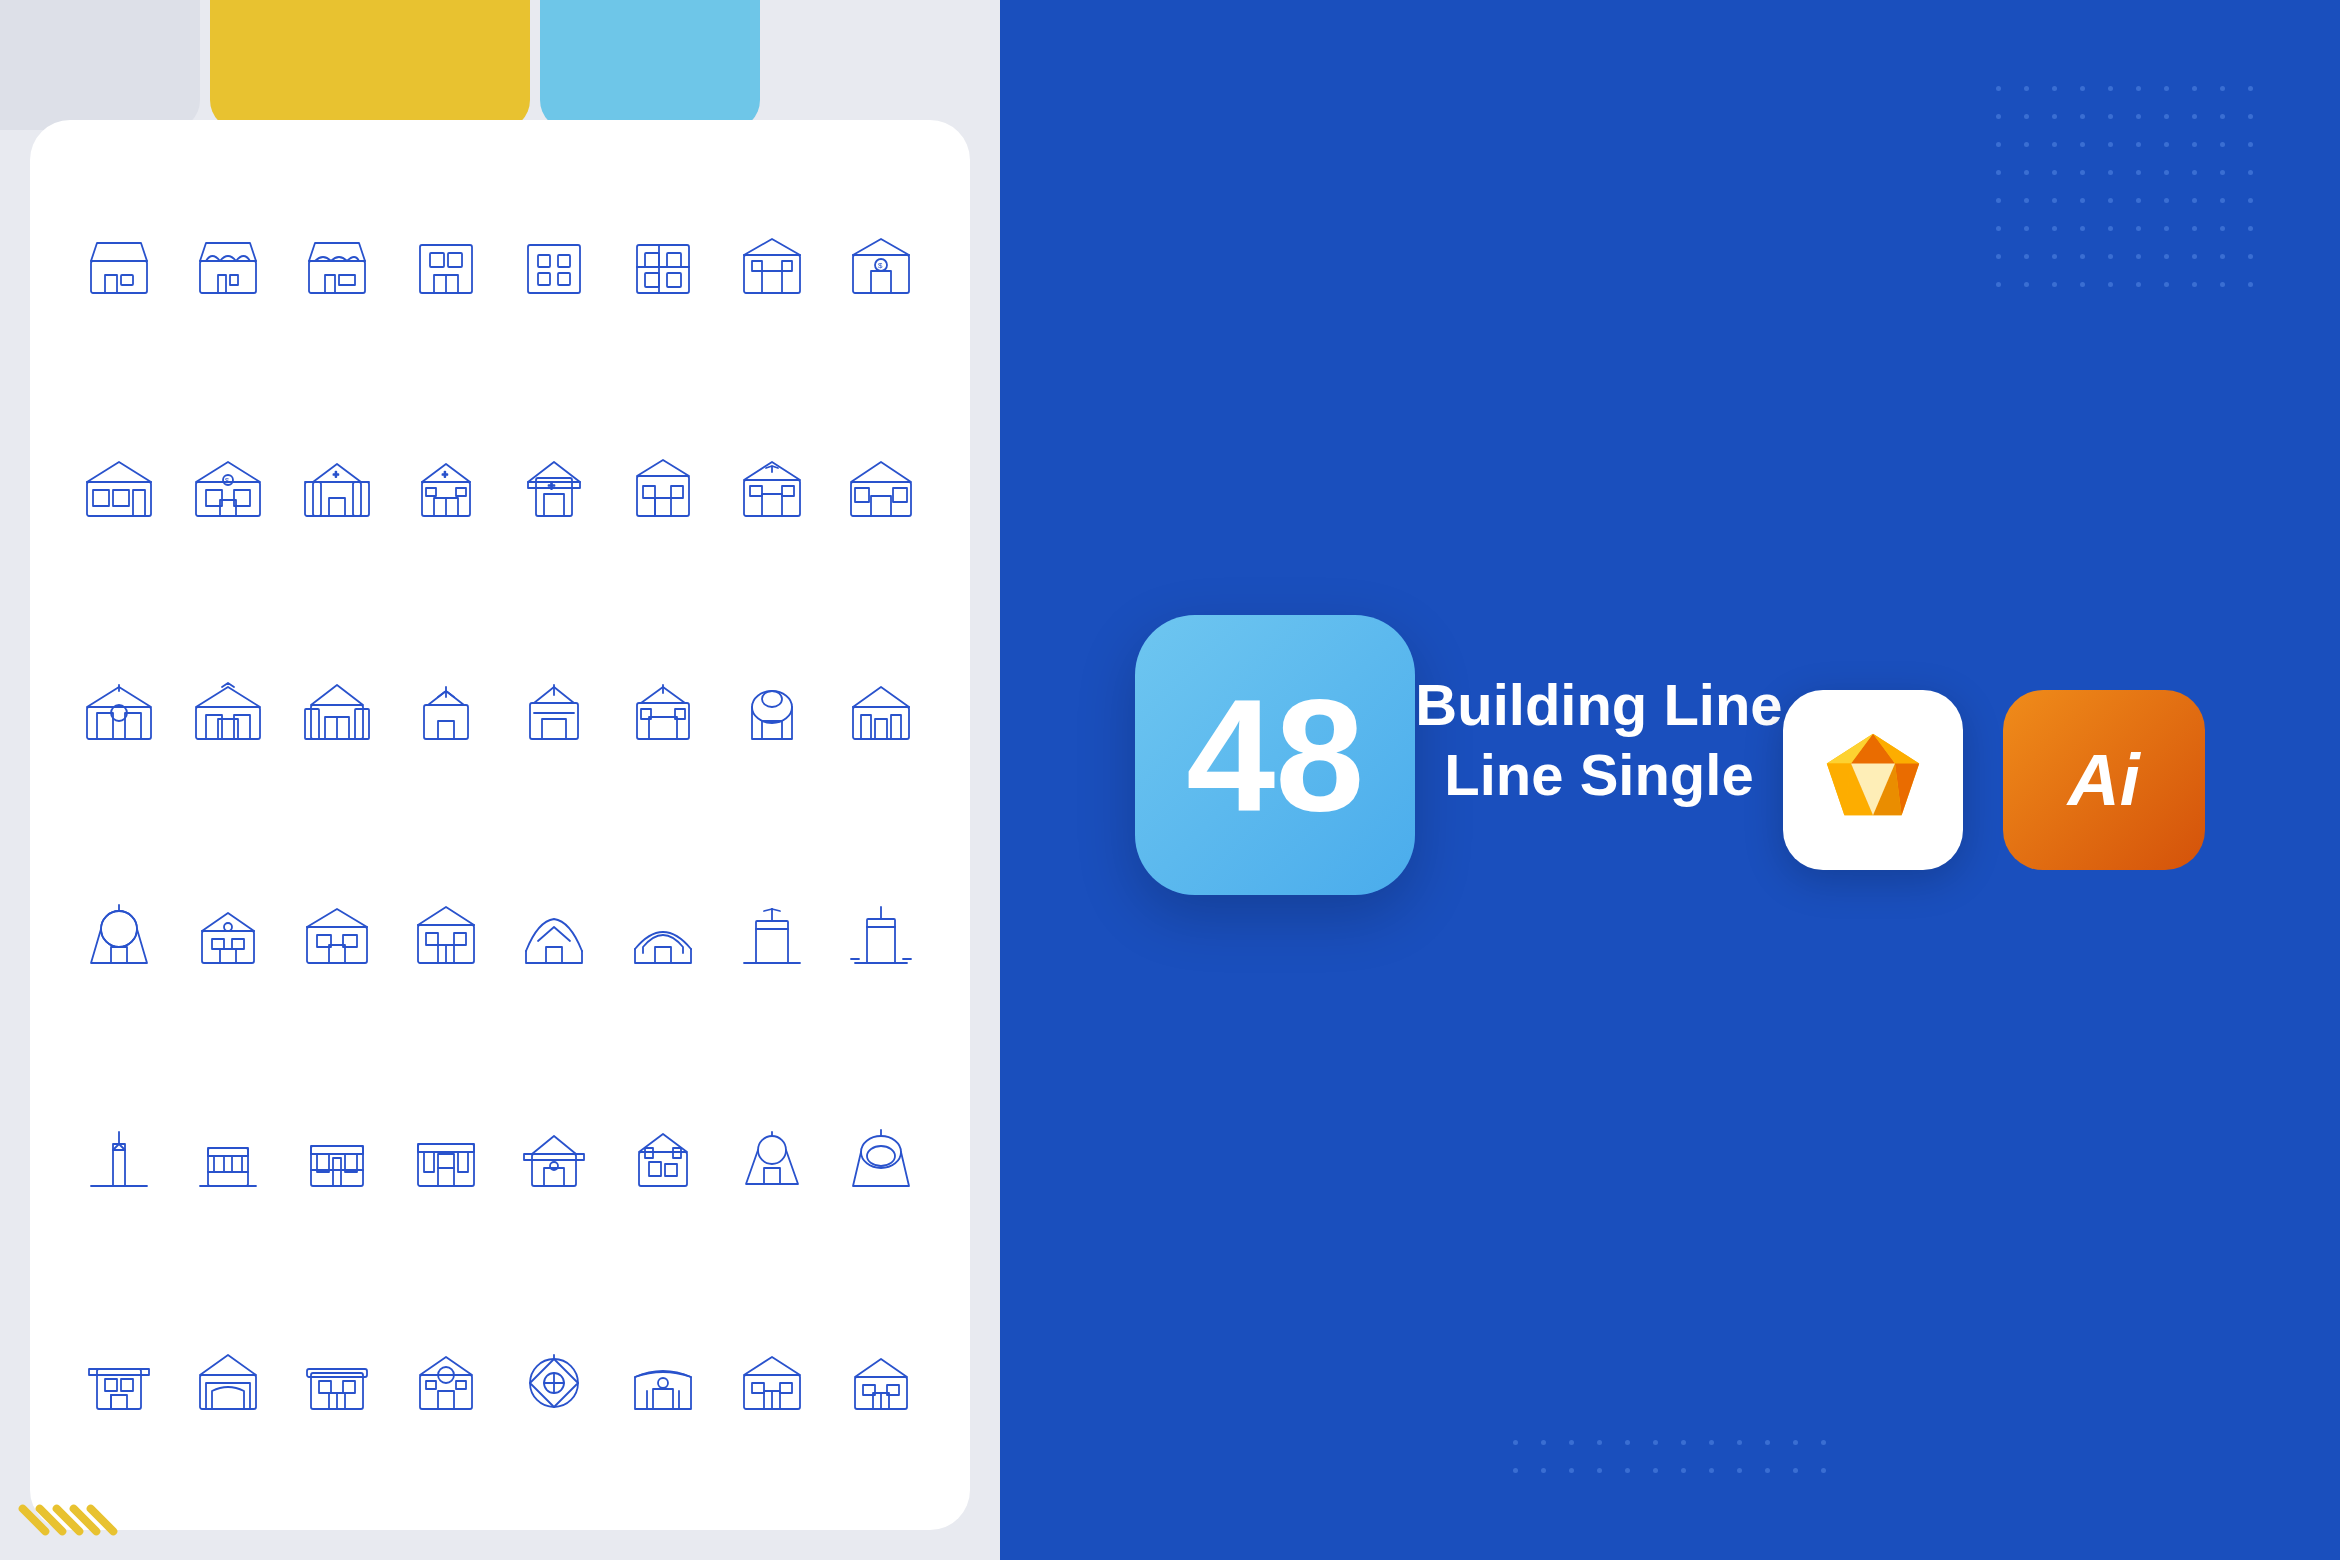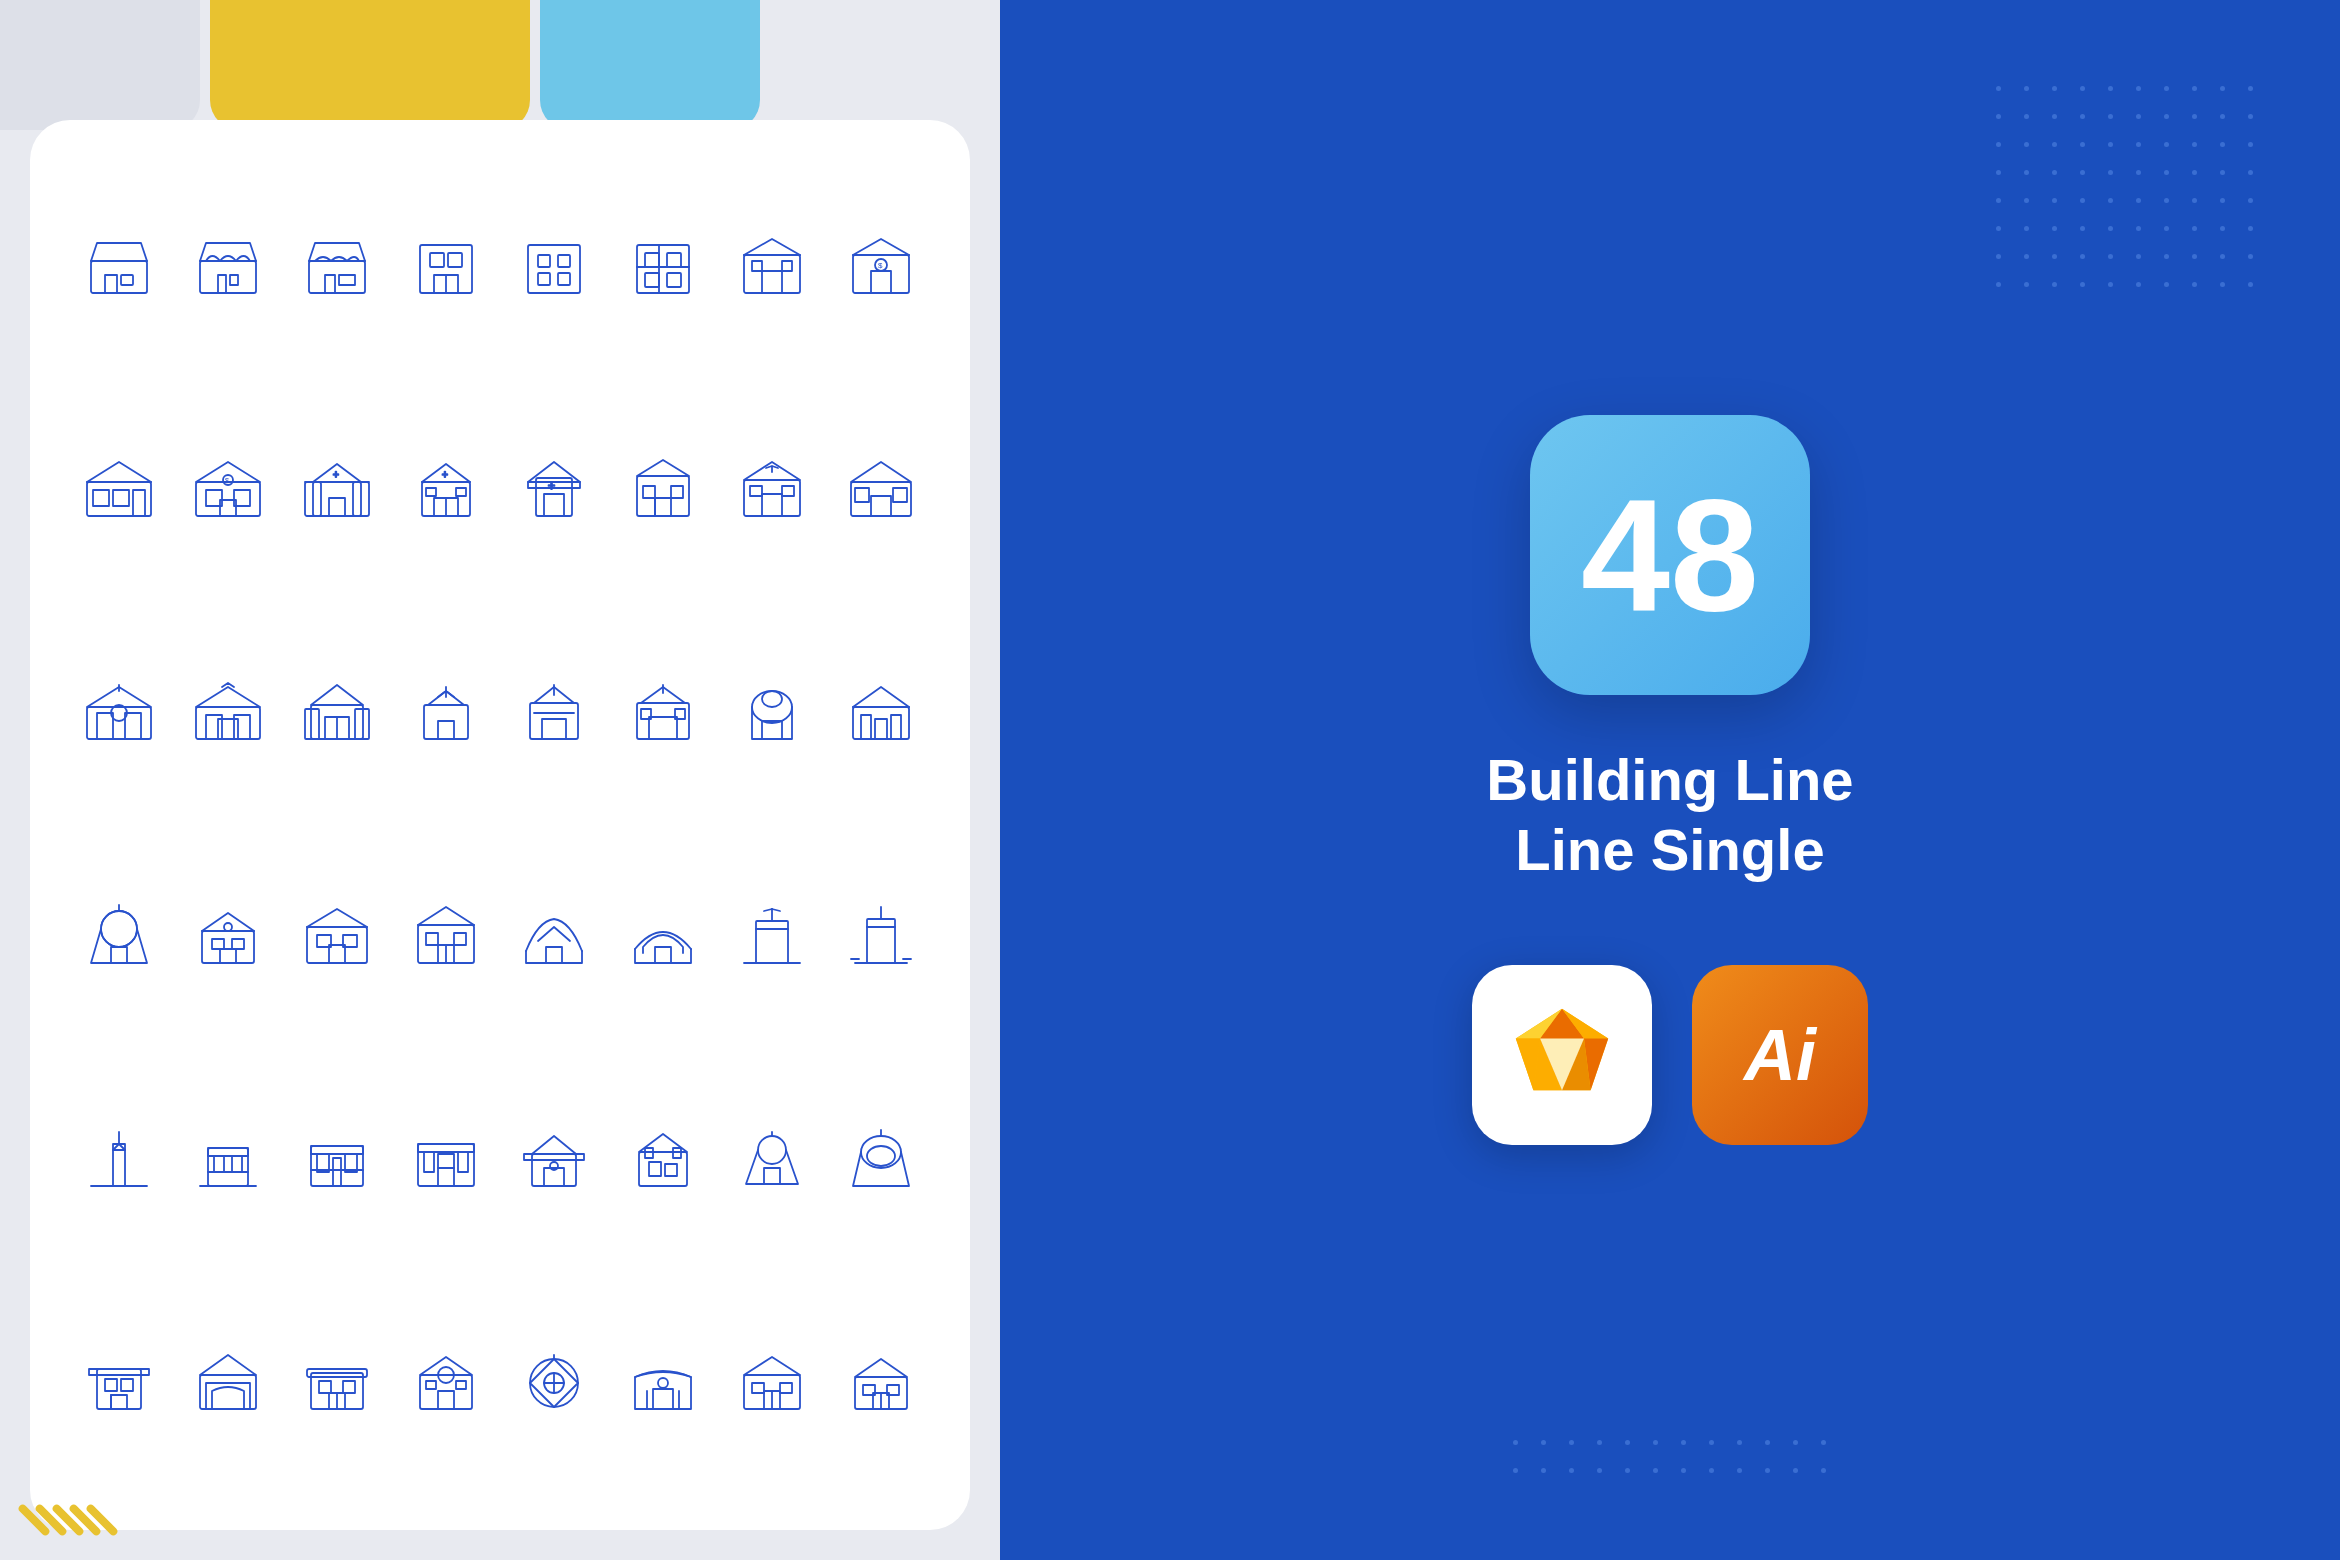--- a/index.html
+++ b/index.html
@@ -83,21 +83,21 @@
       stroke: #2952cc;
       fill: none;
       stroke-width: 1.8;
       stroke-linecap: round;
       stroke-linejoin: round;
     }
 
     .right-panel {
       flex: 1;
       display: flex;
-      flex-direction: column;
+      flex-direction: row;
       align-items: center;
       justify-content: center;
       padding: 60px;
       position: relative;
     }
 
     .dots-pattern {
       position: absolute;
       top: 80px;
       right: 80px;
@@ -183,21 +183,21 @@
     .ai-text {
       font-size: 72px;
       font-weight: 900;
       color: white;
       font-style: italic;
       font-family: 'Arial Black', sans-serif;
     }
 
     .ai-brown-bg {
       background: linear-gradient(135deg, #f08c1a, #d4520a);
-      width: 176px;
+      width: 202px;
       height: 180px;
       border-radius: 40px;
       display: flex;
       align-items: center;
       justify-content: center;
     }
 
     .yellow-stripes {
       position: absolute;
       bottom: 20px;

